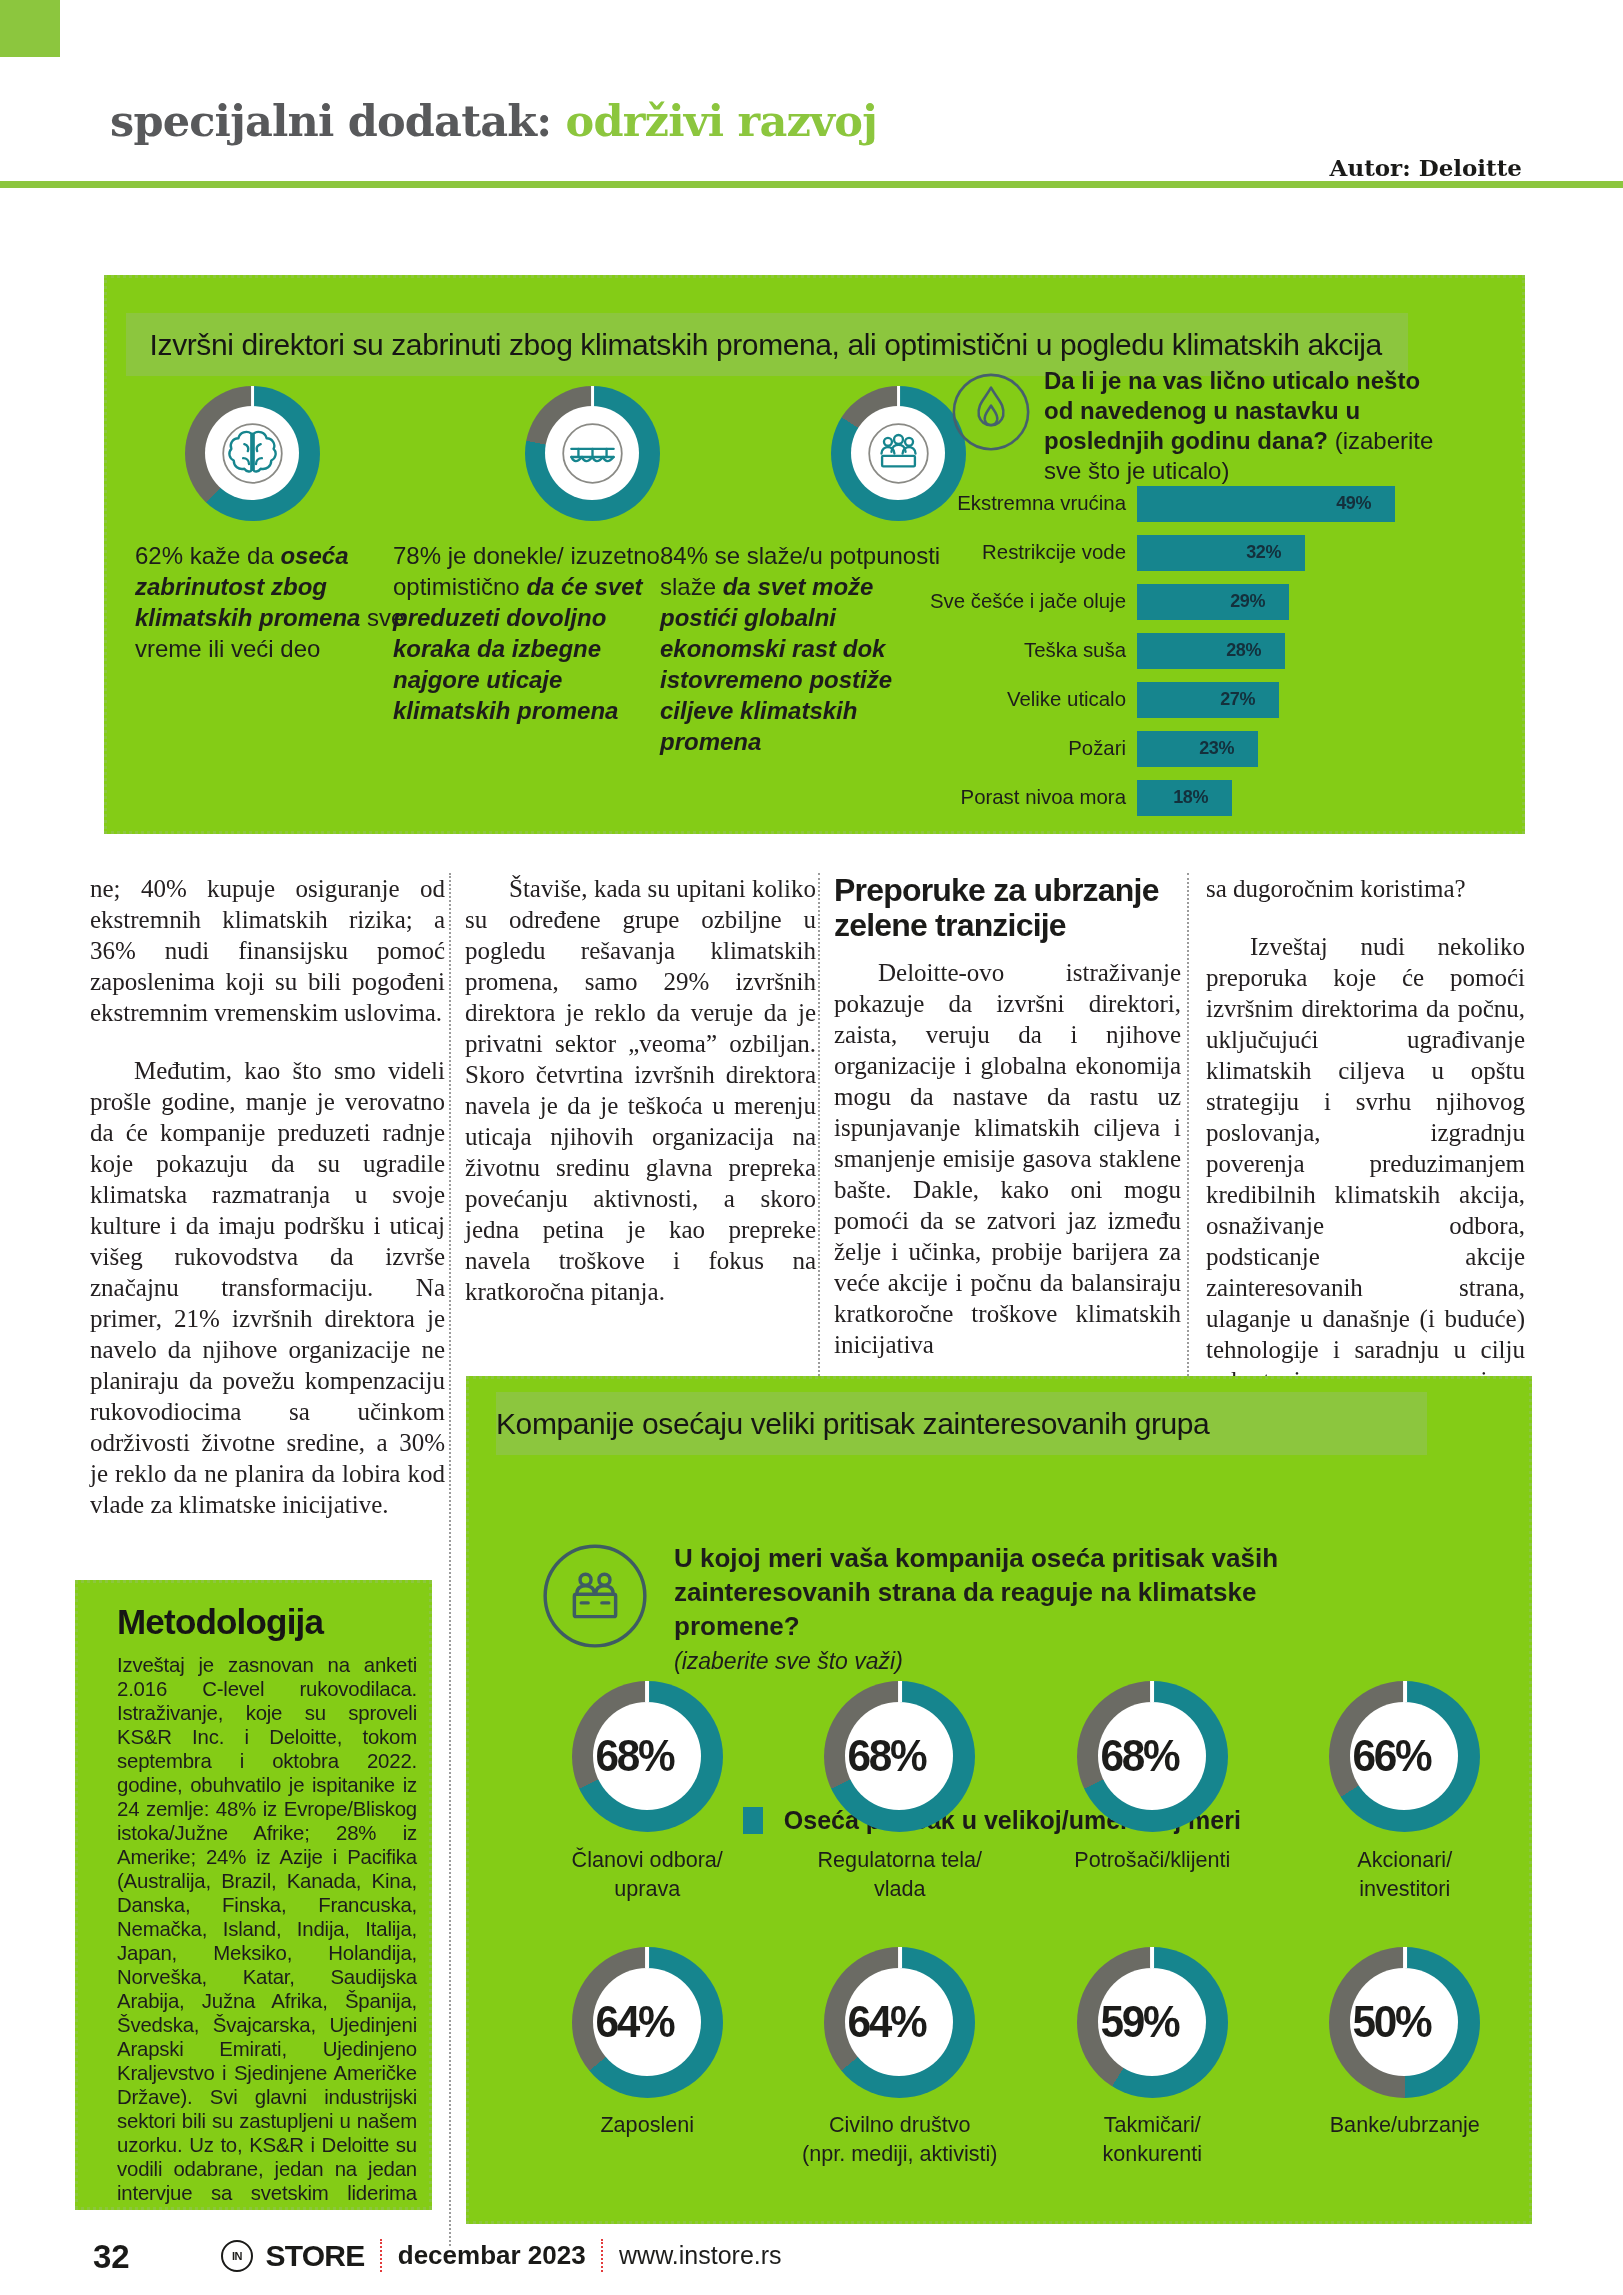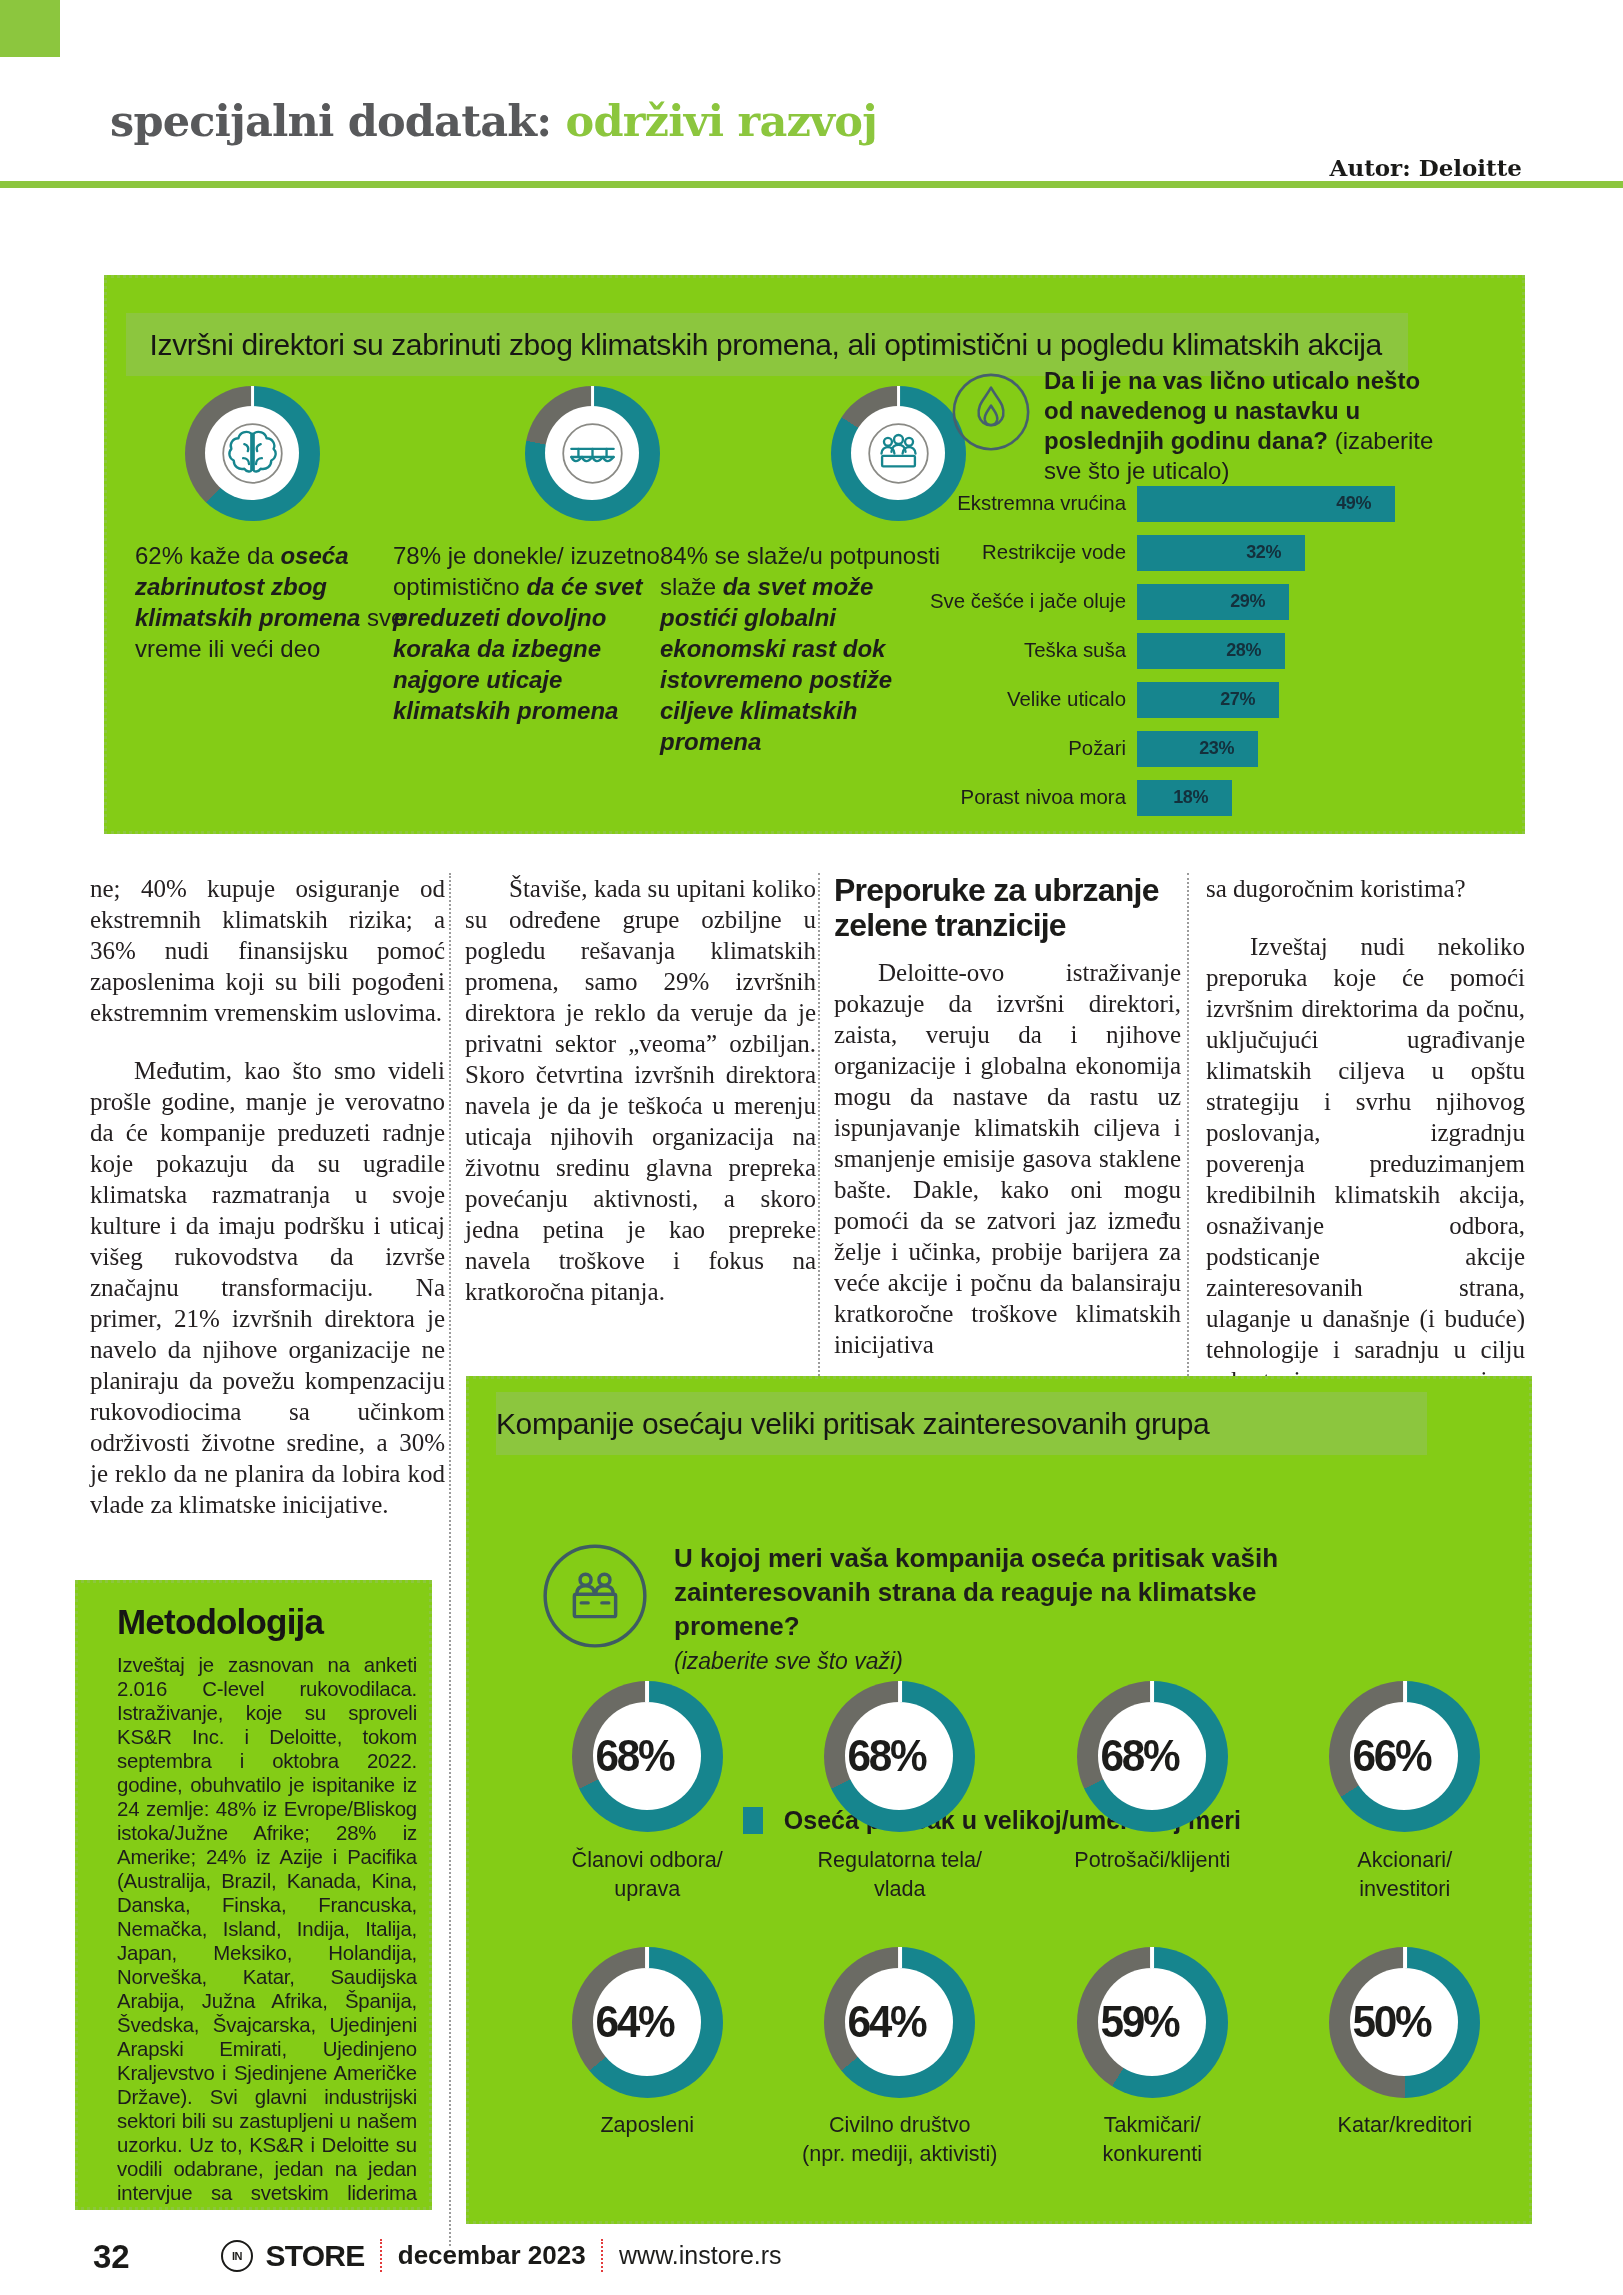--- a/index.html
+++ b/index.html
@@ -316,21 +316,21 @@
       </div>
       <div class="donut-label">Takmičari/<br>konkurenti</div>
     </div>
     <div class="donut-cell">
       <div class="donut-ring" style="background: conic-gradient(rgb(22, 133, 142) 0deg, rgb(22, 133, 142) 50%, rgb(107, 107, 100) 50%, rgb(107, 107, 100) 100%);">
         <div class="hole">
           <div class="donut-value">50%</div>
         </div>
         <div class="notch"></div>
       </div>
-      <div class="donut-label">Katar/kreditori</div>
+      <div class="donut-label">Banke/ubrzanje</div>
     </div>
   </div>
 
 <div class="abs" id="page-num">32</div>
 <div class="abs" id="footer-row">
   <div id="logo-circle">IN</div>
   <div id="brand">STORE</div>
   <div class="fsep"></div>
   <div id="fdate">decembar 2023</div>
   <div class="fsep"></div>

